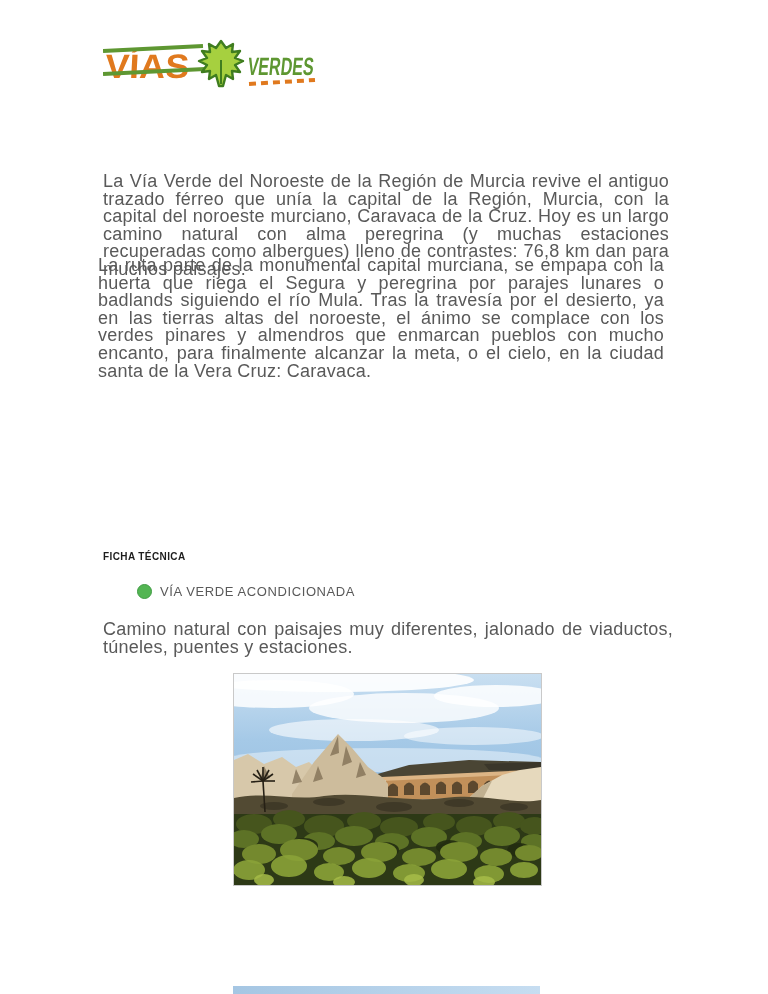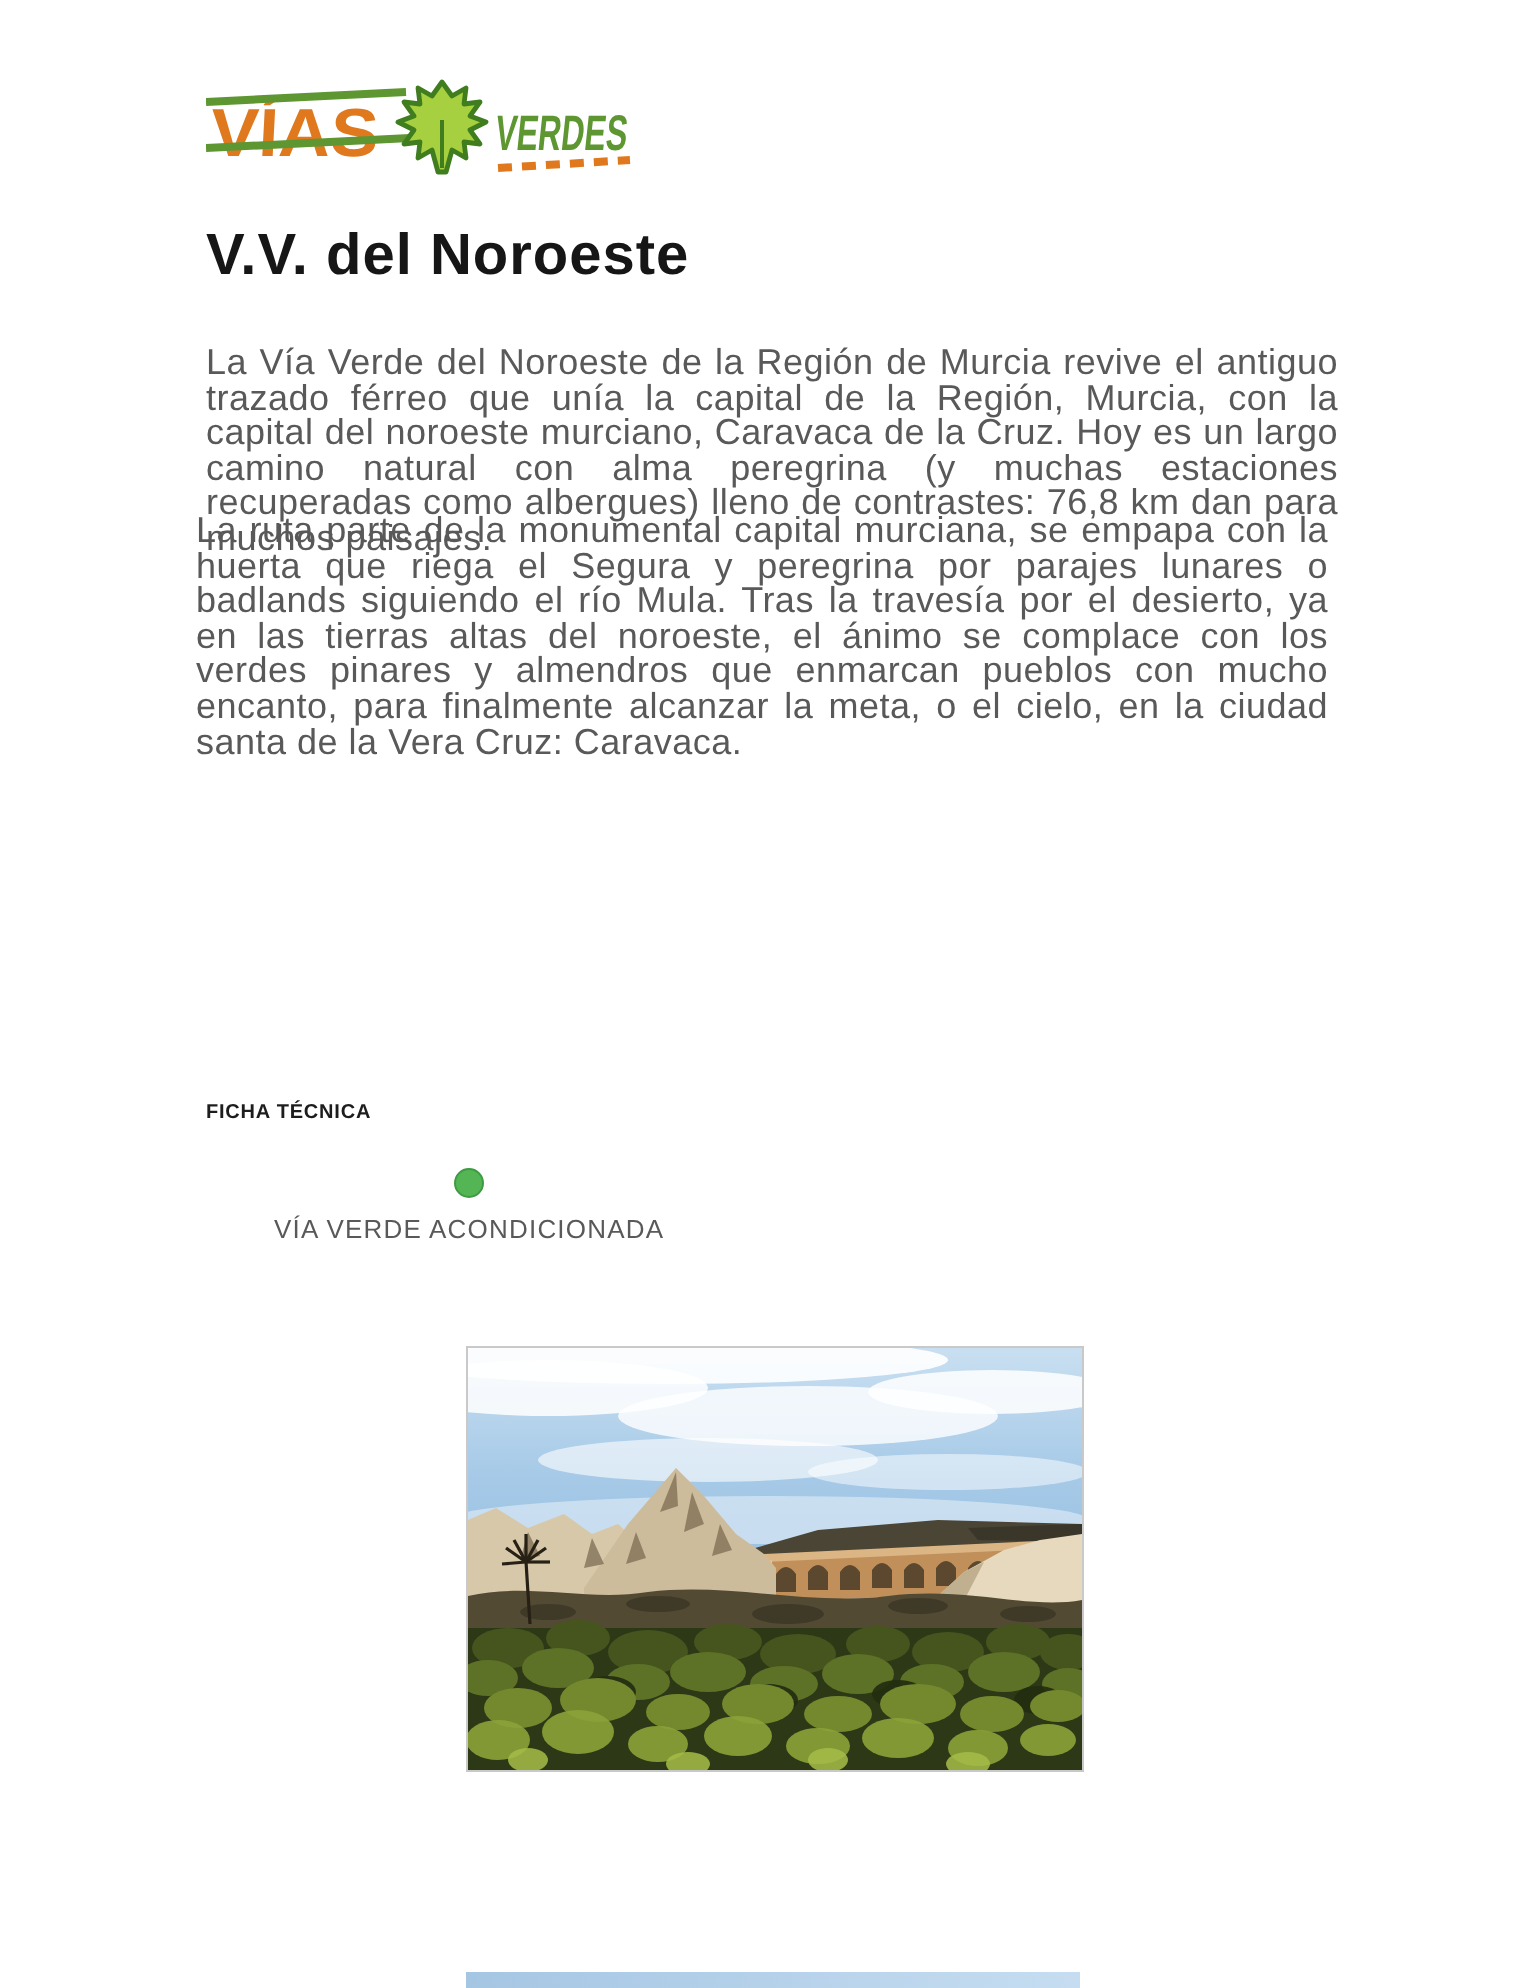--- a/index.html
+++ b/index.html
@@ -5,21 +5,21 @@
   html,body{margin:0;padding:0;background:#ffffff;}
   .page{position:relative;width:768px;height:994px;background:#ffffff;overflow:hidden;
         font-family:"Liberation Sans",sans-serif;}
   .abs{position:absolute;}
   .doc-title{left:103px;top:112px;font-size:29px;font-weight:bold;color:#161616;letter-spacing:.5px;}
   .para{width:566px;font-size:18px;line-height:17.6px;color:#595959;text-align:justify;letter-spacing:.25px;}
   .p1{left:103px;top:173px;}
   .p2{left:98px;top:257px;}
   .p3{left:103px;top:621px;width:570px;}
   .ficha-heading{left:103px;top:551px;font-size:10px;font-weight:bold;color:#1d1d1d;letter-spacing:.4px;}
-  .bullet-row{left:137px;top:584px;display:flex;align-items:center;gap:8px;flex-direction:column;}
+  .bullet-row{left:137px;top:584px;display:flex;align-items:center;gap:8px;}
   .dot{width:13px;height:13px;border-radius:50%;background:#53b553;border:1px solid #3f9b43;}
   .bullet-label{font-size:13px;color:#595959;letter-spacing:.6px;}
   .logo-top{left:103px;top:36px;}
   .logo-center{left:250px;top:360px;}
   .photo-frame{left:233px;top:673px;width:307px;height:211px;border:1px solid #c9c9c9;box-sizing:content-box;}
   .photo-frame svg{display:block;}
   .next-photo-strip{left:233px;top:986px;width:307px;height:8px;
         background:linear-gradient(90deg,#a5c6e3,#c6ddf1);}
 </style>
 </head>
@@ -34,33 +34,33 @@
       <path d="M0,38 L102,33" stroke="#5E9732" stroke-width="4" fill="none"></path>
       <g transform="translate(96,4)">
         <path d="M22 1 L27 8 L34 4 L33 12 L41 11 L36 18 L44 21 L36 25 L41 32 L33 31 L34 39 L27 35 L24 46 L20 46 L17 35 L10 39 L11 31 L3 32 L8 25 L0 21 L8 18 L3 11 L11 12 L10 4 L17 8 Z" fill="#A6D03F" stroke="#3F7D1F" stroke-width="2.4" stroke-linejoin="round"></path>
         <path d="M22,20 L22,44" stroke="#3F7D1F" stroke-width="2"></path>
       </g>
       <text x="148" y="39" font-family="Liberation Sans, sans-serif" font-size="25" font-weight="bold" textLength="66" lengthAdjust="spacingAndGlyphs" transform="skewX(-6)" fill="#5E9732">VERDES</text>
       <path d="M146,48 L212,44" stroke="#E0791E" stroke-width="4" stroke-dasharray="7 5" fill="none"></path>
     </svg>
   </div>
 
-  <h1 class="abs doc-title" style="margin:0">V.V. del Noroeste</h1>
 
   <p class="abs para p1" style="margin:0">La Vía Verde del Noroeste de la Región de Murcia revive el antiguo trazado férreo que unía la capital de la Región, Murcia, con la capital del noroeste murciano, Caravaca de la Cruz. Hoy es un largo camino natural con alma peregrina (y muchas estaciones recuperadas como albergues) lleno de contrastes: 76,8 km dan para muchos paisajes.</p>
   <p class="abs para p2" style="margin:0">La ruta parte de la monumental capital murciana, se empapa con la huerta que riega el Segura y peregrina por parajes lunares o badlands siguiendo el río Mula. Tras la travesía por el desierto, ya en las tierras altas del noroeste, el ánimo se complace con los verdes pinares y almendros que enmarcan pueblos con mucho encanto, para finalmente alcanzar la meta, o el cielo, en la ciudad santa de la Vera Cruz: Caravaca.</p>
 
 
   <div class="abs ficha-heading">FICHA TÉCNICA</div>
 
   <div class="abs bullet-row">
     <span class="dot"></span>
     <span class="bullet-label">VÍA VERDE ACONDICIONADA</span>
   </div>
 
+  <p class="abs para p3" style="margin:0">Camino natural con paisajes muy diferentes, jalonado de viaductos, túneles, puentes y estaciones.</p>
 
   <div class="abs photo-frame">
     <svg width="307" height="211" viewBox="0 0 307 211">
       <defs>
         <linearGradient id="skyGrad" x1="0" y1="0" x2="0" y2="1">
           <stop offset="0" stop-color="#c9dff1"></stop>
           <stop offset="0.6" stop-color="#a5c9e7"></stop>
           <stop offset="1" stop-color="#9cc2e2"></stop>
         </linearGradient>
       </defs>

